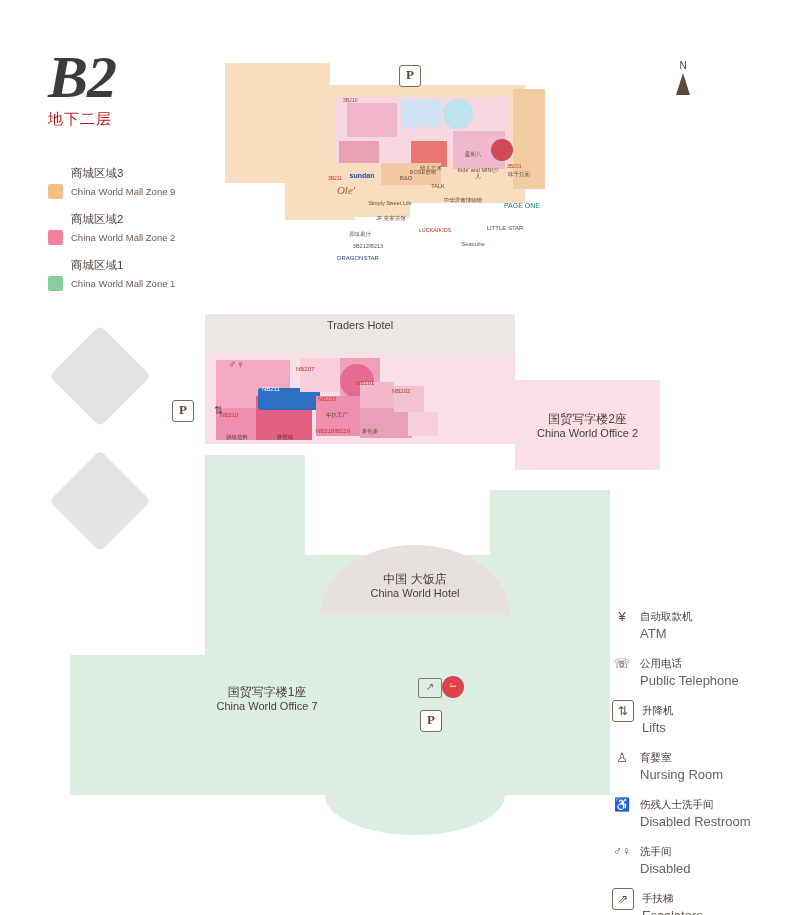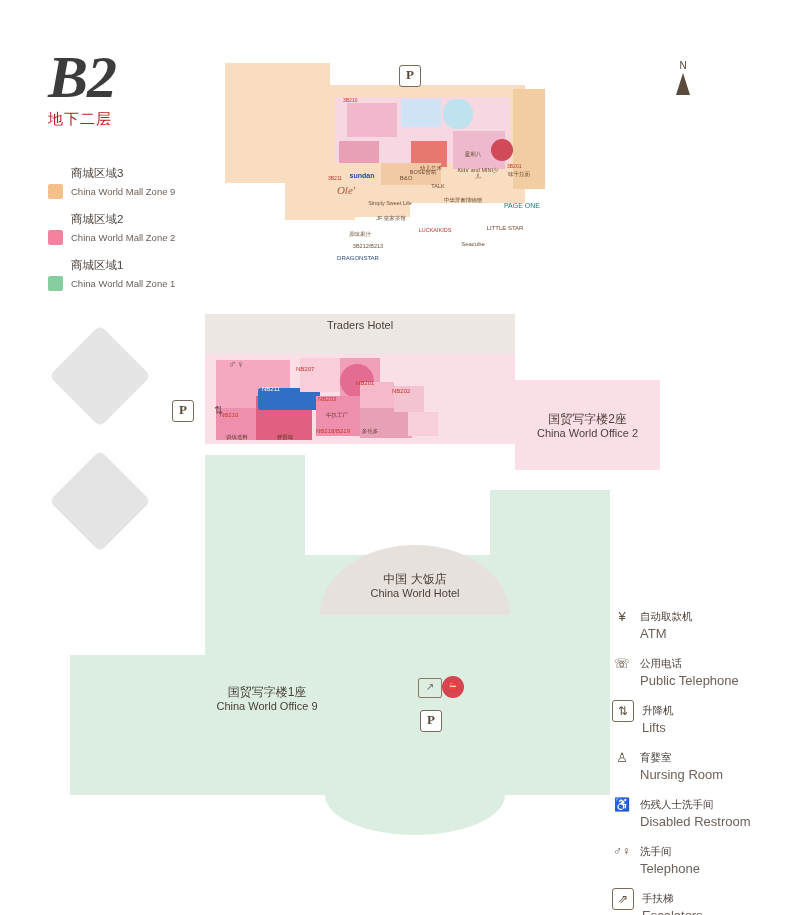--- a/index.html
+++ b/index.html
@@ -232,21 +232,21 @@
   <div class="shape green" style="left:325px;top:495px;width:180px;height:40px;border-bottom-left-radius:90px 40px;border-bottom-right-radius:90px 40px;"></div>
 
   <div class="shape" style="left:320px;top:245px;width:190px;height:70px;background:#e6e1dc;border-top-left-radius:95px 70px;border-top-right-radius:95px 70px;"></div>
   <div class="area-label" style="left:320px;top:272px;width:190px;">
     <div class="cn">中国  大饭店</div>
     <div class="en">China  World Hotel</div>
   </div>
 
   <div class="area-label" style="left:152px;top:385px;width:230px;">
     <div class="cn">国贸写字楼1座</div>
-    <div class="en">China World Office 9</div>
+    <div class="en">China World Office 7</div>
   </div>
 
   <div class="abs" style="left:418px;top:378px;width:22px;height:18px;border:1.2px solid #8a7a6a;border-radius:2px;font-size:10px;text-align:center;line-height:16px;color:#6a5a4a;">↗</div>
   <div class="abs" style="left:442px;top:376px;width:22px;height:22px;border-radius:11px;background:#d8444f;color:#fff;font-size:8px;text-align:center;line-height:22px;">⛔</div>
   <div class="abs pmark" style="left:420px;top:410px;">P</div>
 
 </div>
 
 <div class="abs" id="facilities">
 
@@ -287,21 +287,21 @@
     <span class="fac-txt">
       <span class="cn">伤残人士洗手间</span><br>
       <span class="en">Disabled Restroom</span>
     </span>
   </div>
 
   <div class="fac-row">
     <span class="fac-ico" style="font-size:12px;">♂♀</span>
     <span class="fac-txt">
       <span class="cn">洗手间</span><br>
-      <span class="en">Telephone</span>
+      <span class="en">Disabled</span>
     </span>
   </div>
 
   <div class="fac-row">
     <span class="fac-ico boxed">⇗</span>
     <span class="fac-txt">
       <span class="cn">手扶梯</span><br>
       <span class="en">Escalators</span>
     </span>
   </div>

